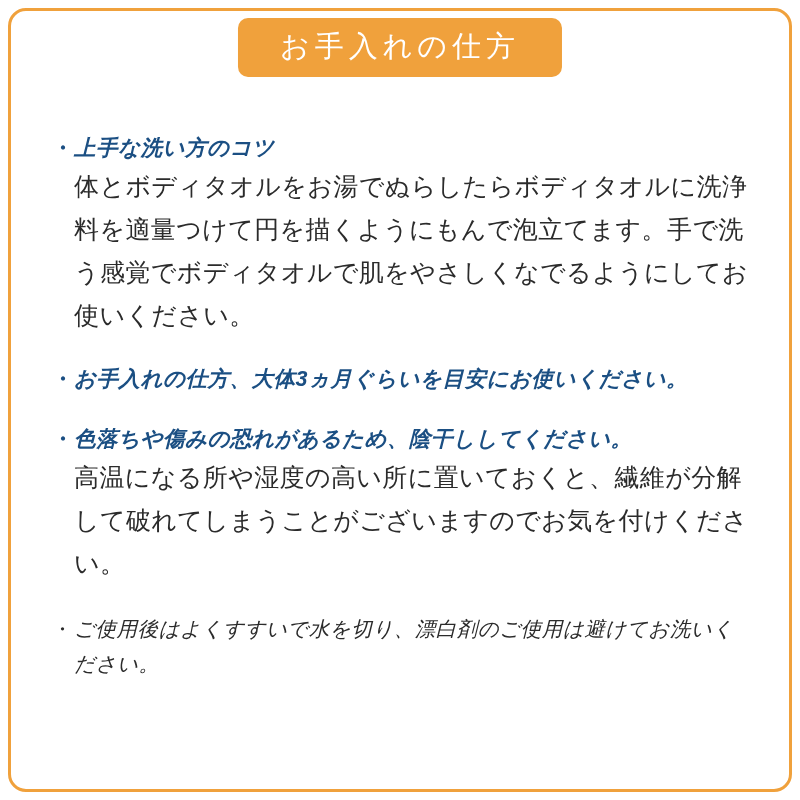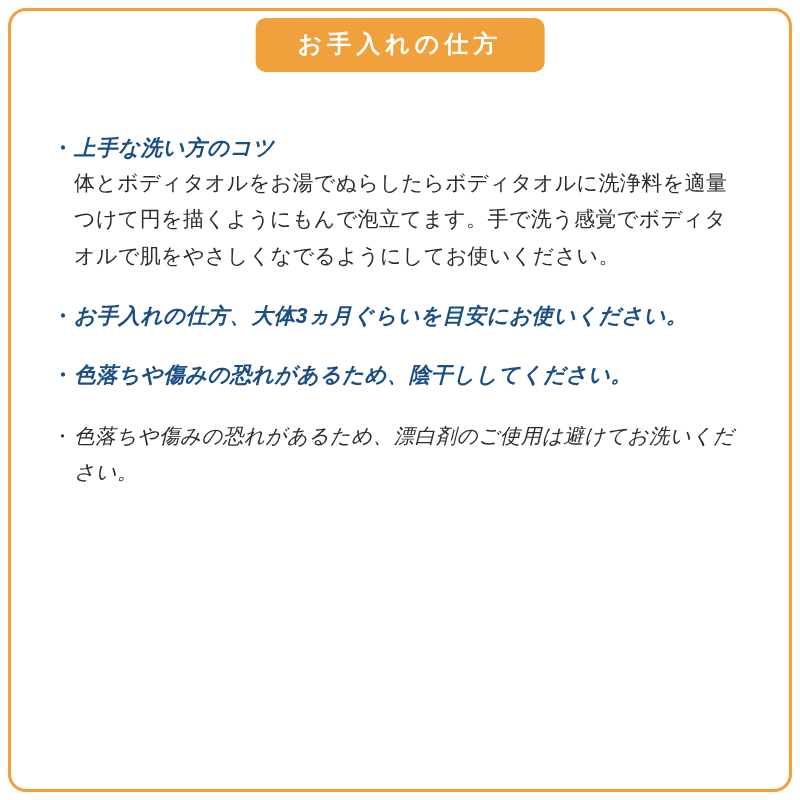--- a/index.html
+++ b/index.html
@@ -32,22 +32,22 @@
   }
   .title-banner {
     position: absolute;
     left: 50%;
     transform: translateX(-50%);
     top: 18px;
     background: #f0a13c;
     color: #ffffff;
     border-radius: 10px;
     padding: 14px 42px 16px 42px;
-    font-size: 24px;
-    font-weight: bold;
+    font-size: 29px;
+    font-weight: normal;
     letter-spacing: 5px;
     line-height: 1;
     white-space: nowrap;
     z-index: 3;
   }
   .content {
     position: absolute;
     left: 52px;
     top: 132px;
     right: 52px;
@@ -76,21 +76,21 @@
     font-size: 21.5px;
     line-height: 1.55;
   }
   .heading-text {
     flex: 1 1 auto;
     font-style: italic;
   }
   .body-text {
     margin-left: 22px;
     color: #2b2b2b;
-    font-size: 21px;
+    font-size: 25px;
     line-height: 1.72;
     letter-spacing: 0.4px;
     text-align: left;
   }
   .plain-item .heading-row {
     color: #2b2b2b;
     font-weight: normal;
     font-size: 20.5px;
     line-height: 1.72;
   }
@@ -124,23 +124,24 @@
         <span class="bullet">・</span>
         <span class="heading-text">お手入れの仕方、大体3ヵ月ぐらいを目安にお使いください。</span>
       </div>
     </div>
 
     <div class="item">
       <div class="heading-row">
         <span class="bullet">・</span>
         <span class="heading-text">色落ちや傷みの恐れがあるため、陰干ししてください。</span>
       </div>
+      <div class="body-text">高温になる所や湿度の高い所に置いておくと、繊維が分解して破れてしまうことがございますのでお気を付けください。</div>
     </div>
 
     <div class="item plain-item">
       <div class="heading-row">
         <span class="bullet">・</span>
-        <span class="heading-text">色落ちや傷みの恐れがあるため、漂白剤のご使用は避けてお洗いください。</span>
+        <span class="heading-text">ご使用後はよくすすいで水を切り、漂白剤のご使用は避けてお洗いください。</span>
       </div>
     </div>
 
   </div>
 </div>
 
 </body></html>

